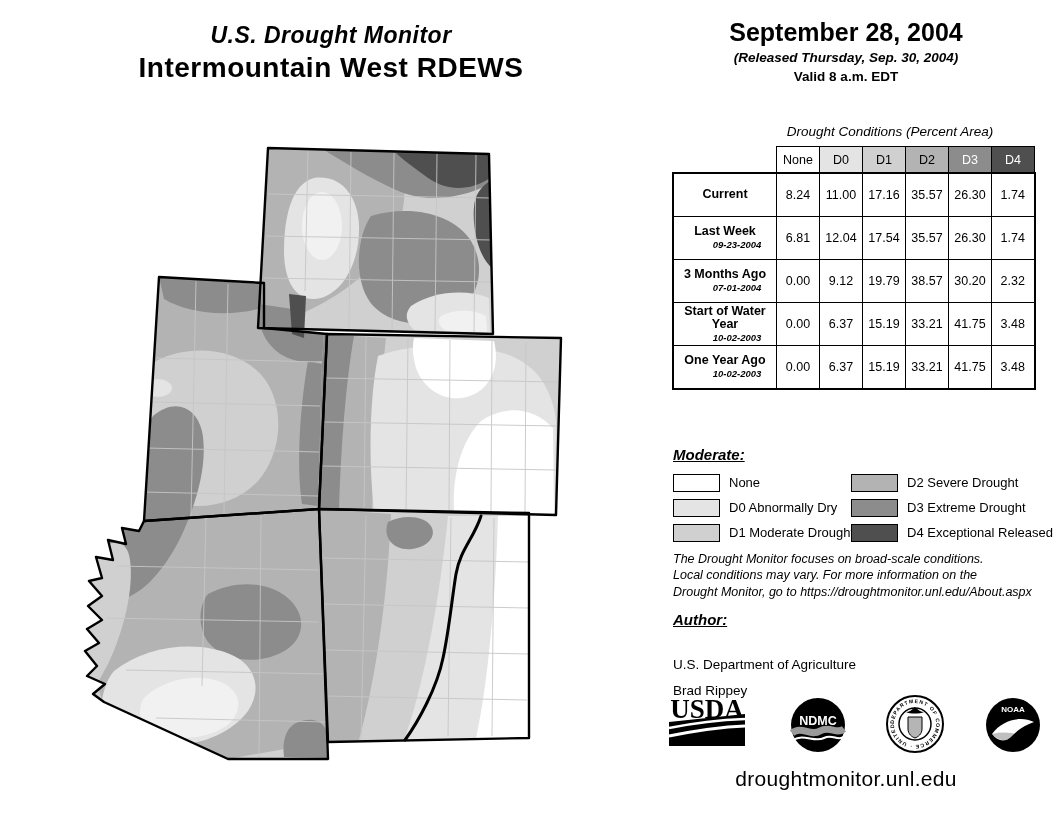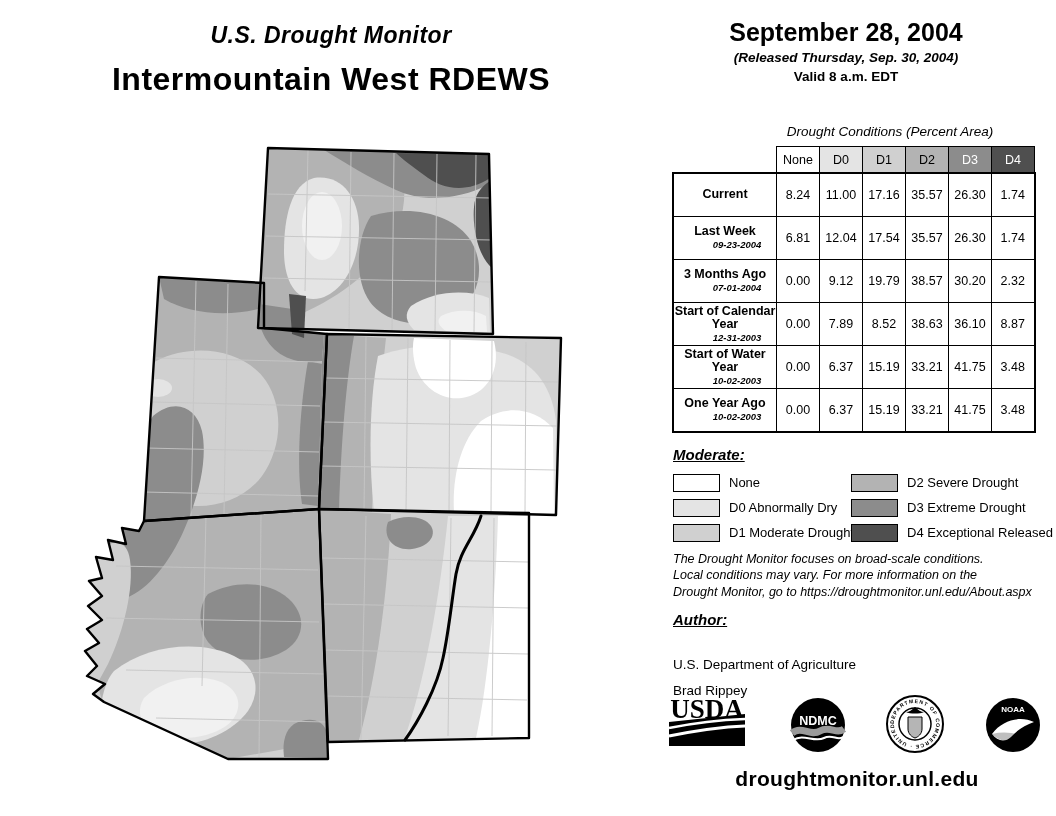--- a/index.html
+++ b/index.html
@@ -6,21 +6,21 @@
   body{width:1056px;height:816px;position:relative;overflow:hidden;
        font-family:"Liberation Sans",sans-serif;color:#000;}
   .abs{position:absolute;}
 
   
   :root{--none:#FFFFFF;--d0:#E4E4E4;--d1:#D0D0D0;--d2:#B3B3B3;--d3:#8C8C8C;--d4:#4F4F4F;--light:#F1F1F1;}
 
   
   .title-block{left:16px;top:22px;width:630px;text-align:center;}
   .super-title{font-size:23px;font-weight:bold;font-style:italic;letter-spacing:.5px;}
-  .main-title{font-size:32px;font-weight:bold;letter-spacing:.5px;margin-top:12px;}
+  .main-title{font-size:28px;font-weight:bold;letter-spacing:.5px;margin-top:3px;}
 
   
   .rcol{left:656px;top:0;width:392px;height:816px;}
   .date-line{top:18px;left:0;width:380px;text-align:center;font-size:25px;font-weight:bold;}
   .released-line{top:50px;left:0;width:380px;text-align:center;font-size:13.5px;font-weight:bold;font-style:italic;}
   .valid-line{top:69px;left:0;width:380px;text-align:center;font-size:13.5px;font-weight:bold;}
   .tbl-caption{top:124px;left:96px;width:276px;text-align:center;font-size:13.5px;font-style:italic;}
 
   
   .dm-table{top:146px;left:16px;border-collapse:collapse;table-layout:fixed;}
@@ -42,21 +42,21 @@
   .legend-label{font-size:13px;white-space:nowrap;}
 
   
   .disclaimer{top:551px;left:17px;width:372px;font-size:12.5px;font-style:italic;line-height:1.3;}
   .author-title{top:611px;left:17px;font-size:15px;font-weight:bold;font-style:italic;text-decoration:underline;}
   .author-name{top:639px;left:17px;font-size:13.5px;margin-top:44px;}
   .author-org{top:657px;left:17px;font-size:13.5px;}
 
   
   .logo-row{top:692px;left:8px;width:378px;display:flex;justify-content:space-between;align-items:flex-end;}
-  .footer-url{top:767px;left:11px;width:380px;text-align:center;font-size:21px;font-weight:bold;letter-spacing:.3px;}
+  .footer-url{top:767px;left:0;width:380px;text-align:center;font-size:21px;font-weight:normal;letter-spacing:.3px;}
 
   
   .map-wrap{left:56px;top:126px;width:610px;height:680px;}
   .f-none{fill:var(--none);} .f-d0{fill:var(--d0);} .f-d1{fill:var(--d1);}
   .f-d2{fill:var(--d2);} .f-d3{fill:var(--d3);} .f-d4{fill:var(--d4);} .f-light{fill:var(--light);}
   .state-border{fill:none;stroke:#000;stroke-width:2.4;stroke-linejoin:round;}
   .basin-line{fill:none;stroke:#000;stroke-width:3;stroke-linecap:round;}
   .county{stroke:#c6c6c6;stroke-width:1;fill:none;opacity:.9;}
 </style>
 </head>
@@ -195,32 +195,20 @@
           </th>
           <td>0.00</td>
           <td>9.12</td>
           <td>19.79</td>
           <td>38.57</td>
           <td>30.20</td>
           <td>2.32</td>
         </tr>
         <tr>
           <th>
-            <div>Start of Calendar Year</div>
-            <div class="row-date">12-31-2003</div>
-          </th>
-          <td>0.00</td>
-          <td>7.89</td>
-          <td>8.52</td>
-          <td>38.63</td>
-          <td>36.10</td>
-          <td>8.87</td>
-        </tr>
-        <tr>
-          <th>
             <div>Start of Water Year</div>
             <div class="row-date">10-02-2003</div>
           </th>
           <td>0.00</td>
           <td>6.37</td>
           <td>15.19</td>
           <td>33.21</td>
           <td>41.75</td>
           <td>3.48</td>
         </tr>

